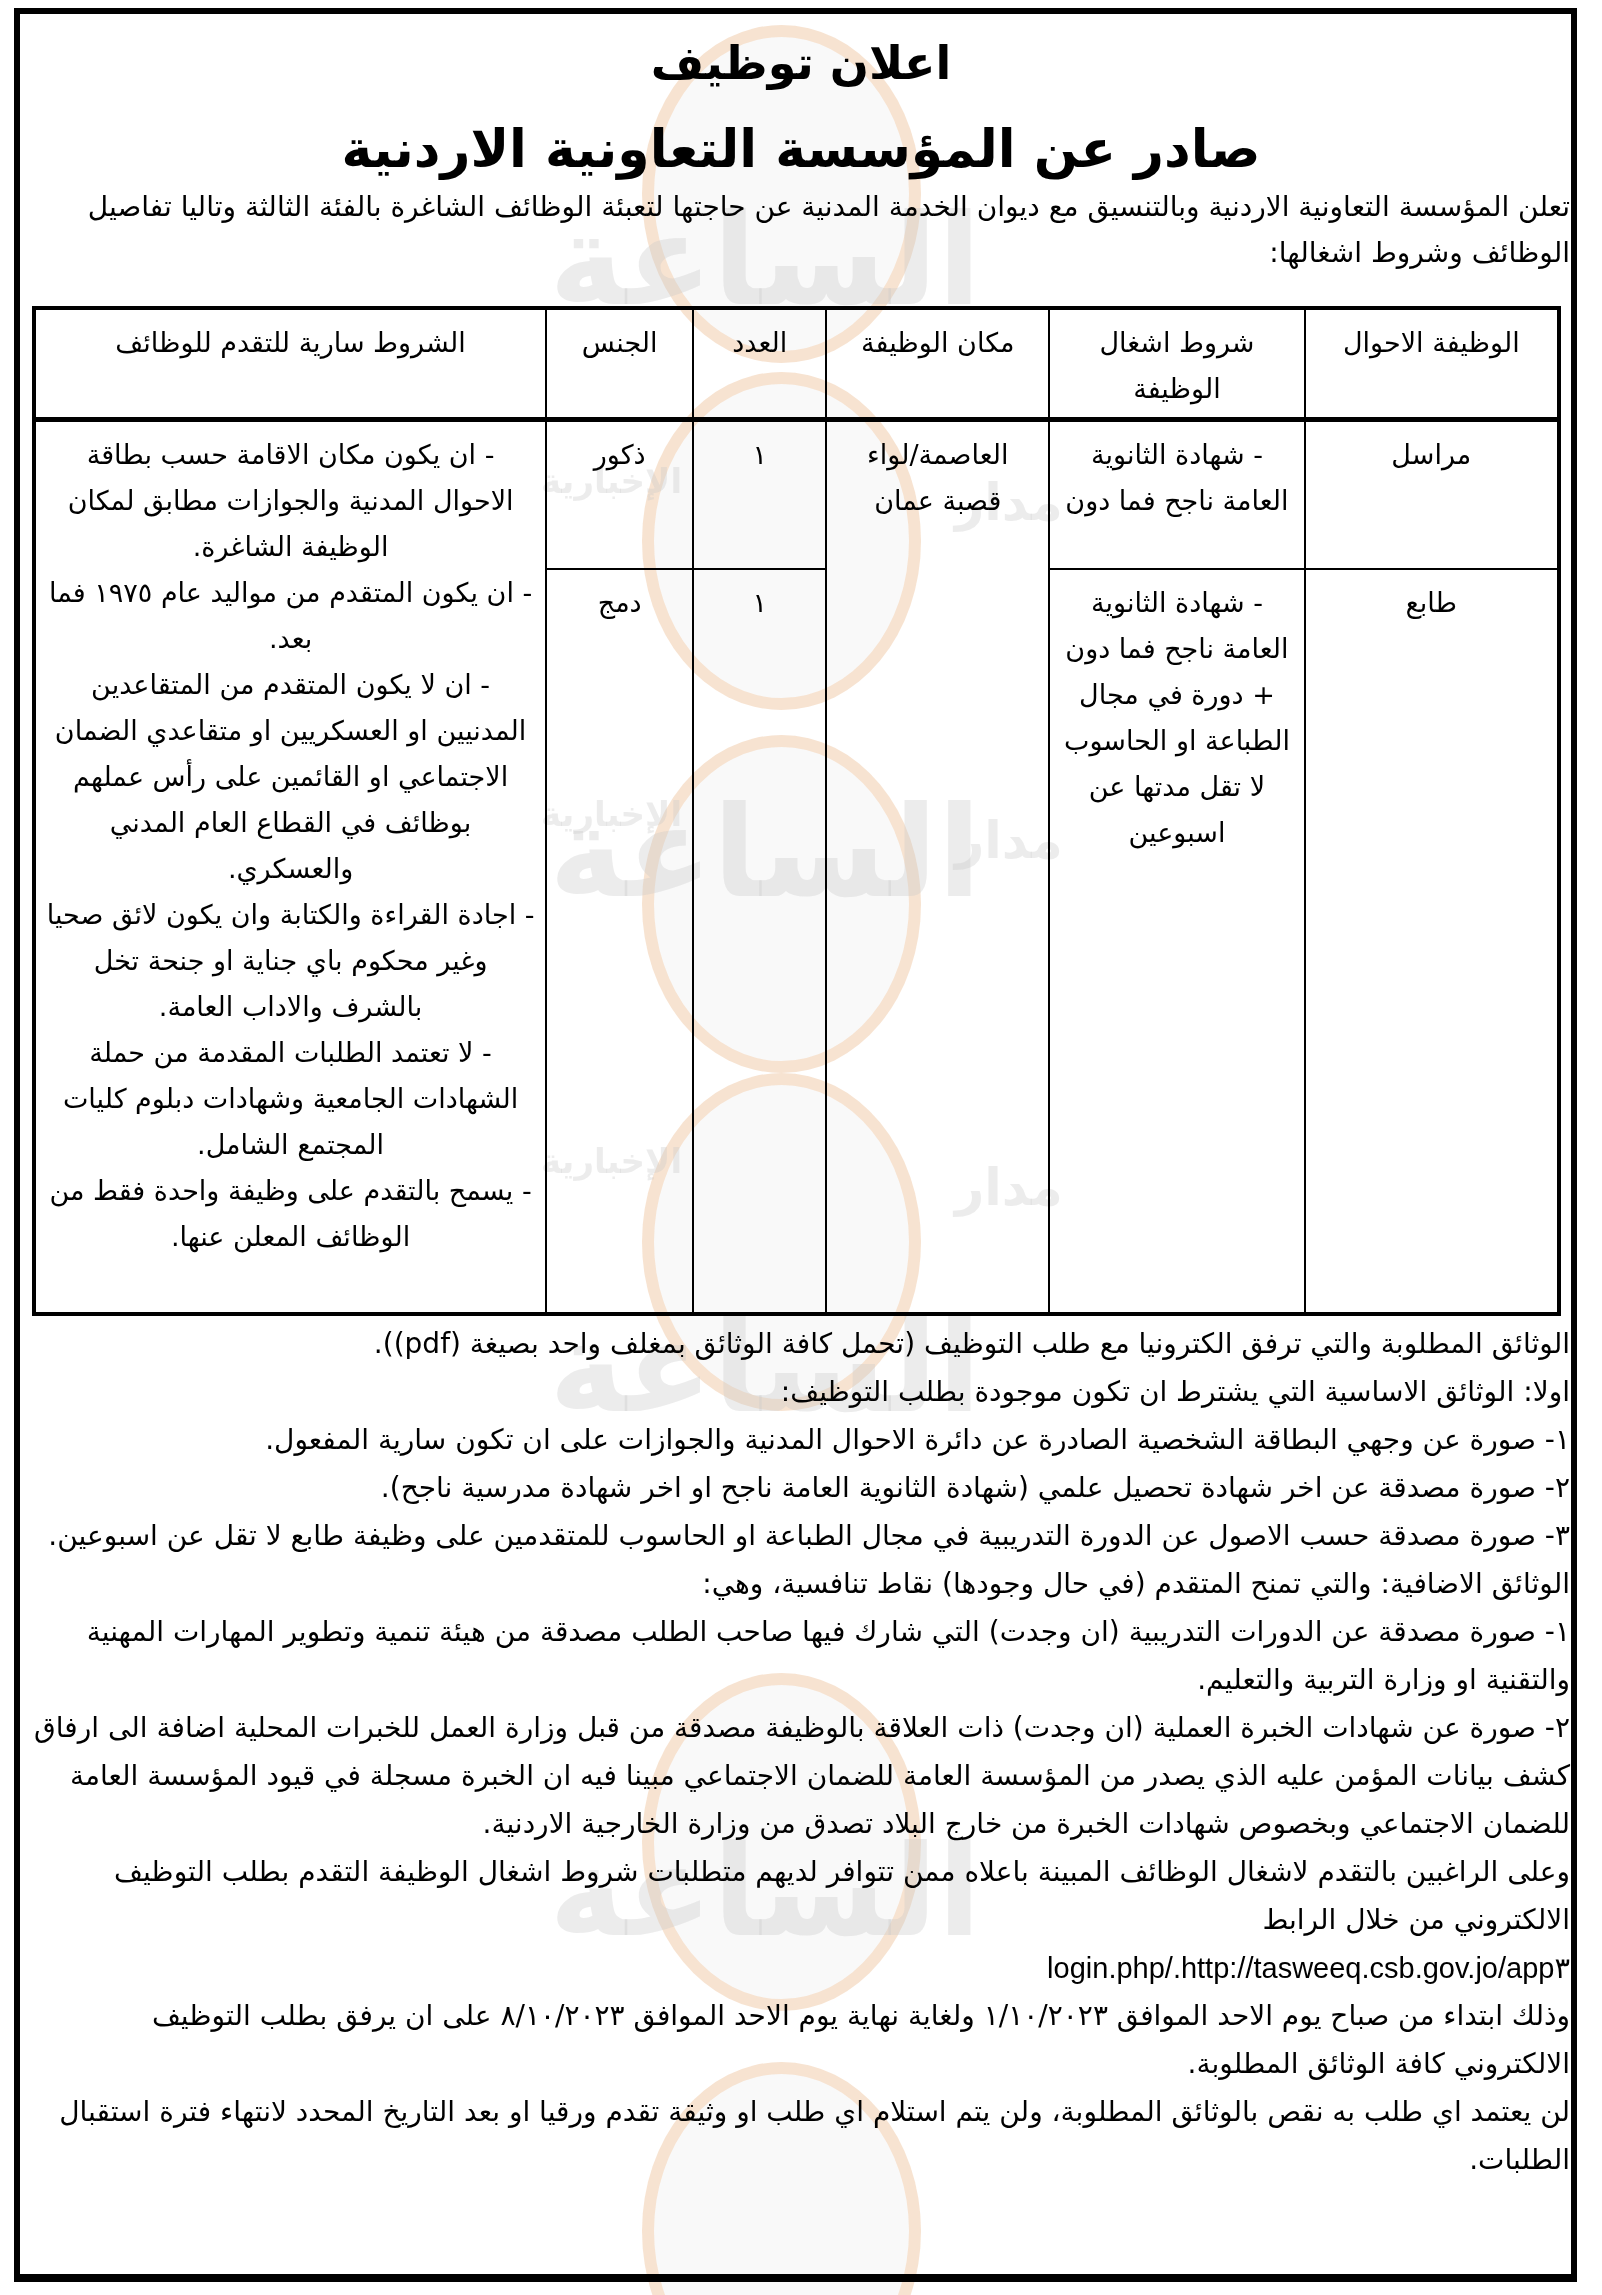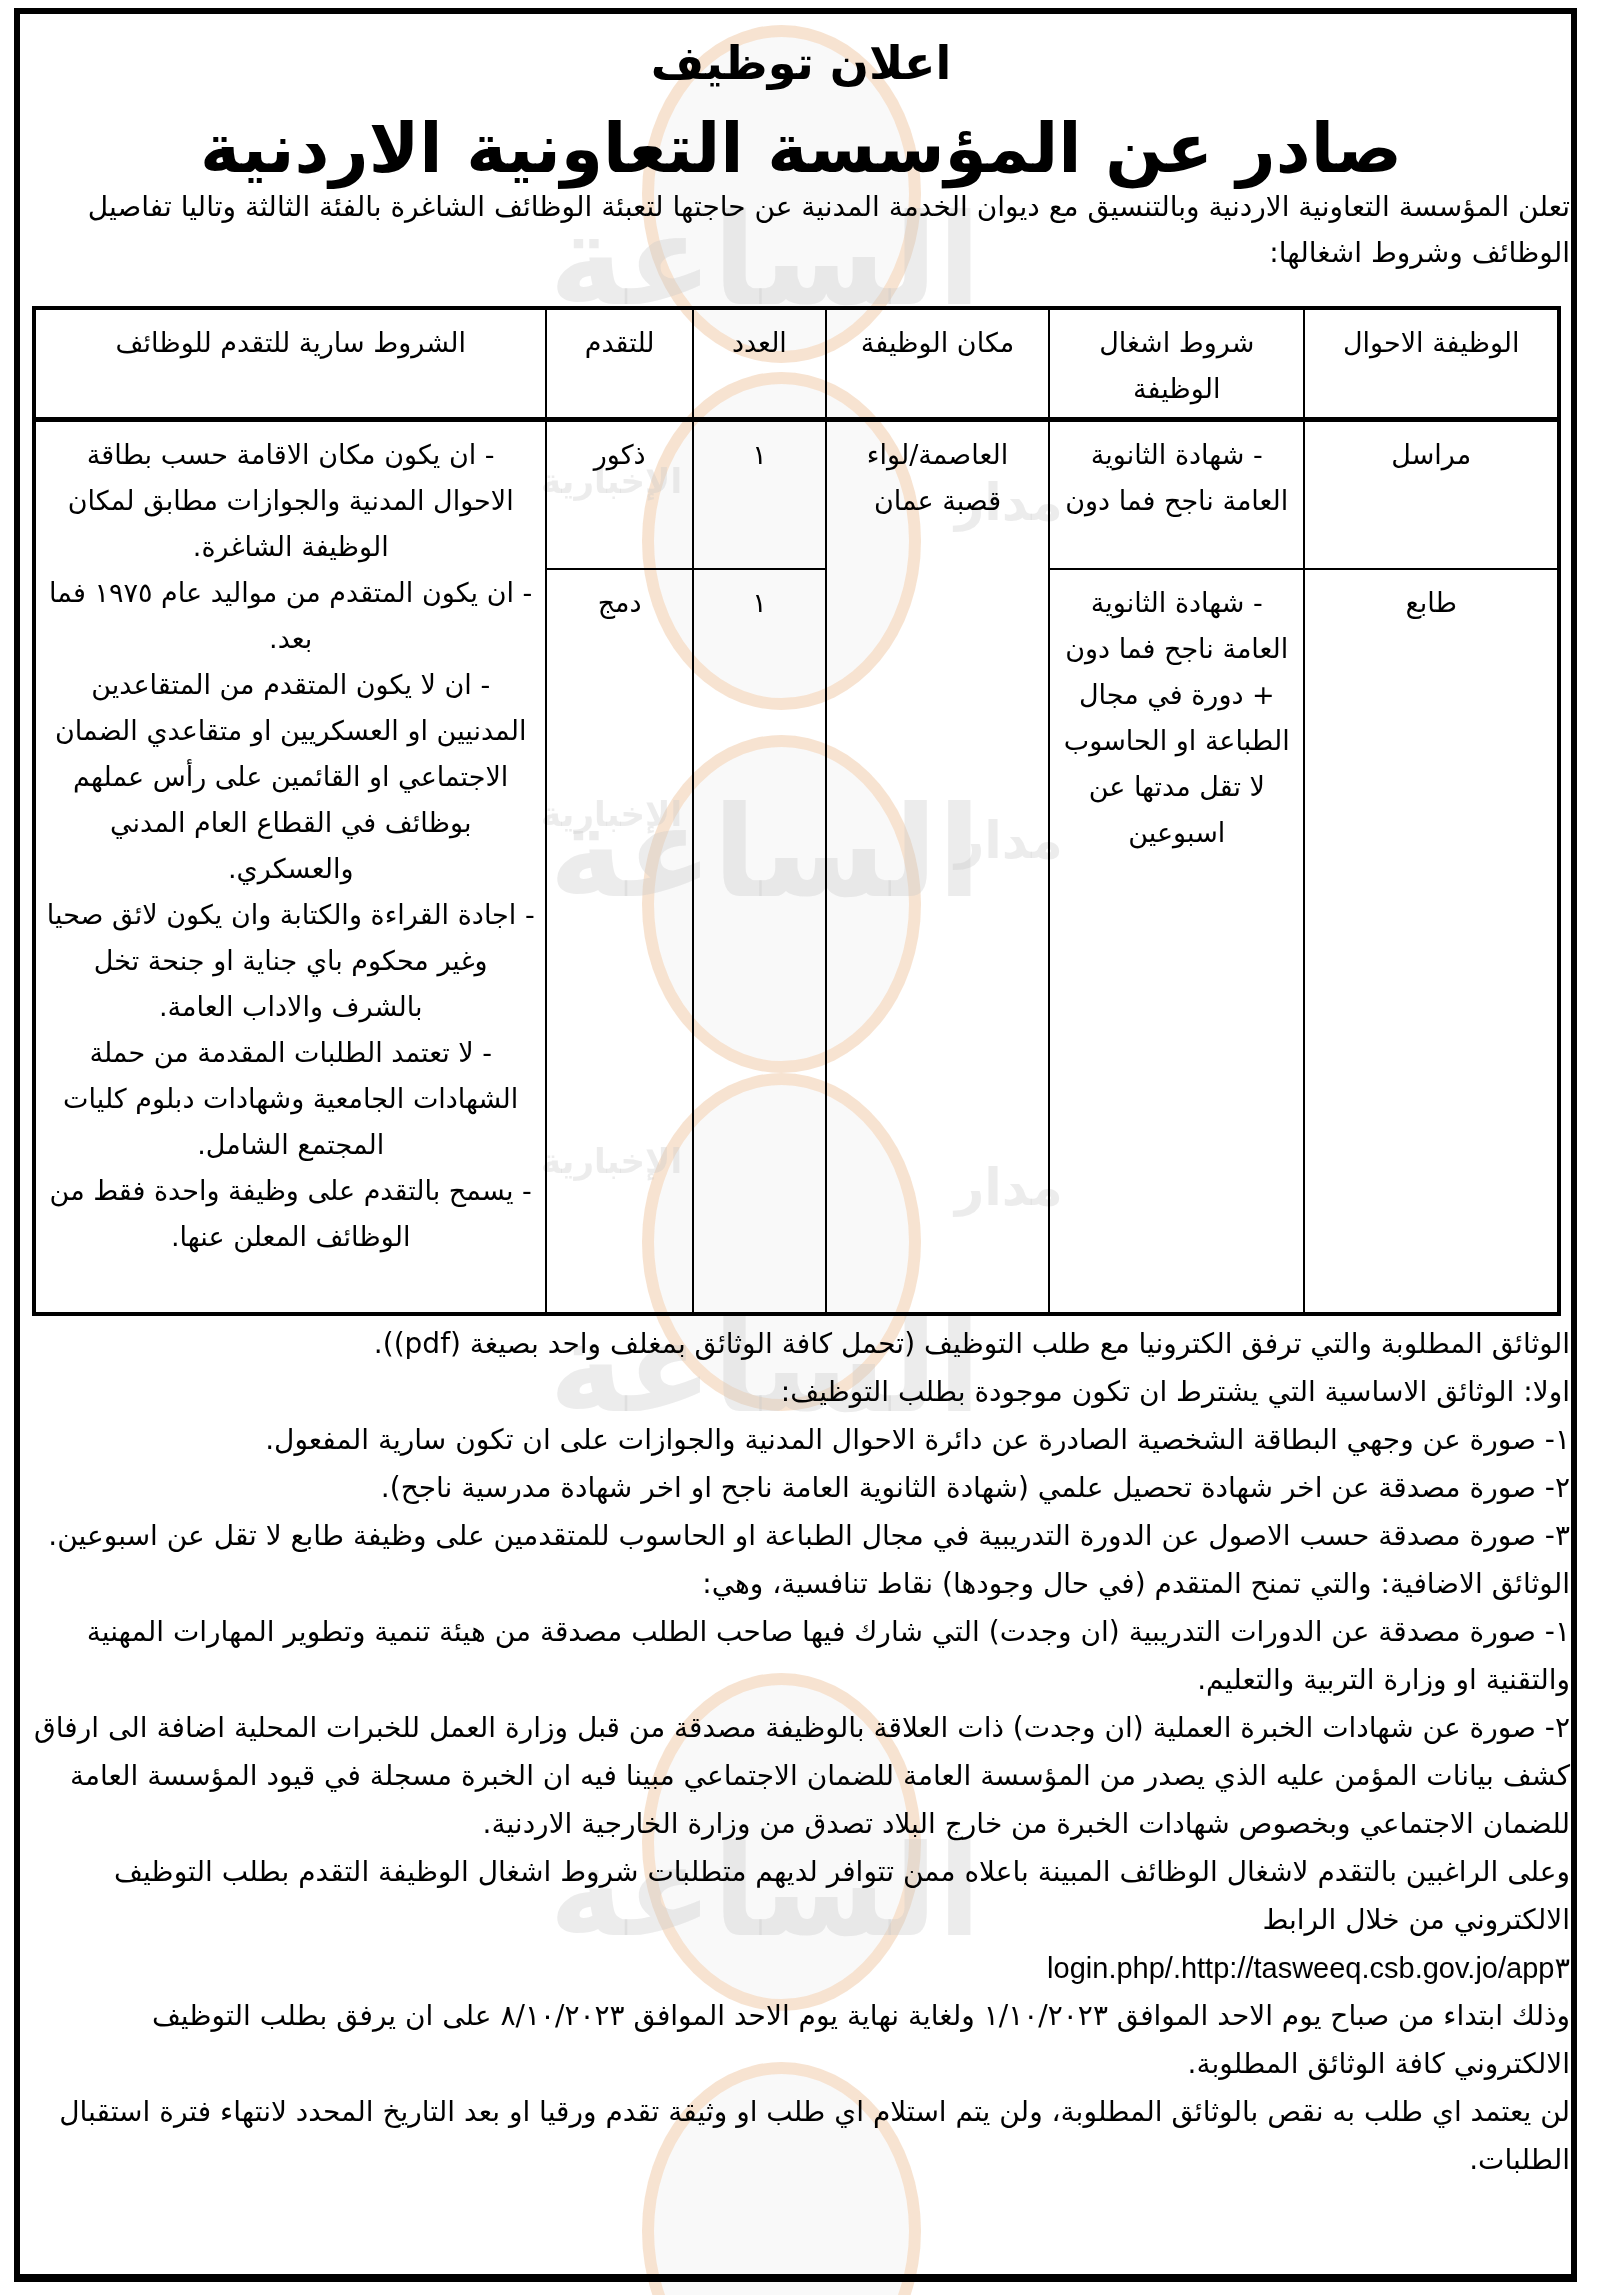--- a/index.html
+++ b/index.html
@@ -6,21 +6,21 @@
   body { width: 1602px; height: 2295px; position: relative; overflow: hidden; font-family: "DejaVu Sans", sans-serif; color: #000; }
   .frame { position: absolute; left: 13.5px; top: 7.6px; width: 1563px; height: 2274px; border: 6.8px solid #000; border-bottom-width: 8.5px; box-sizing: border-box; }
 
   
   .wm { position: absolute; pointer-events: none; }
   .wm-clock { width: 279px; height: 338px; border-radius: 50%; border: 12px solid rgba(240,150,70,0.22); box-sizing: border-box; background: rgba(230,230,230,0.25); }
   .wm-text { font-family: "DejaVu Sans", sans-serif; font-weight: bold; color: rgba(200,200,200,0.35); }
 
   .title1, .title2 { position: absolute; left: 0; width: 1602px; text-align: center; font-weight: bold; font-family: "DejaVu Sans", sans-serif; direction: rtl; }
   .title1 { top: 34px; font-size: 46px; line-height: 59px; }
-  .title2 { top: 117px; font-size: 68px; line-height: 64px; }
+  .title2 { top: 117px; font-size: 52px; line-height: 64px; }
 
   .para { position: absolute; right: 32px; left: 32px; direction: rtl; text-align: right; font-size: 28px; line-height: 46px; font-family: "DejaVu Sans", sans-serif; }
   .intro { top: 184px; }
 
   table.jobs { position: absolute; left: 32px; top: 306px; width: 1529px; border-collapse: collapse; direction: rtl; font-size: 27px; }
   table.jobs td, table.jobs th { border: 2.5px solid #000; vertical-align: top; text-align: center; padding: 10px 8.5px 5px; font-weight: normal; line-height: 46px; }
   table.jobs { border: 4.2px solid #000; }
   table.jobs tr.head th { height: 89px; }
   table.jobs tr.head { border-bottom: 5px solid #000; }
   .c-job { width: 254px; }
@@ -66,21 +66,21 @@
 
 <div class="para intro">تعلن المؤسسة التعاونية الاردنية وبالتنسيق مع ديوان الخدمة المدنية عن حاجتها لتعبئة الوظائف الشاغرة بالفئة الثالثة وتاليا تفاصيل الوظائف وشروط اشغالها:</div>
 
 <table class="jobs">
   <tbody>
       <tr class="head">
     <th class="c-job">الوظيفة الاحوال</th>
     <th class="c-req">شروط اشغال الوظيفة</th>
     <th class="c-place">مكان الوظيفة</th>
     <th class="c-count">العدد</th>
-    <th class="c-gender">للتقدم</th>
+    <th class="c-gender">الجنس</th>
     <th class="c-general">الشروط سارية للتقدم للوظائف</th>
   </tr>
   <tr class="row1">
     <td>مراسل</td>
     <td>- شهادة الثانوية العامة ناجح فما دون</td>
     <td rowspan="2">العاصمة/لواء قصبة عمان</td>
     <td>١</td>
     <td>ذكور</td>
     <td rowspan="2" class="general-cell">
       <div>- ان يكون مكان الاقامة حسب بطاقة الاحوال المدنية والجوازات مطابق لمكان الوظيفة الشاغرة.</div>

